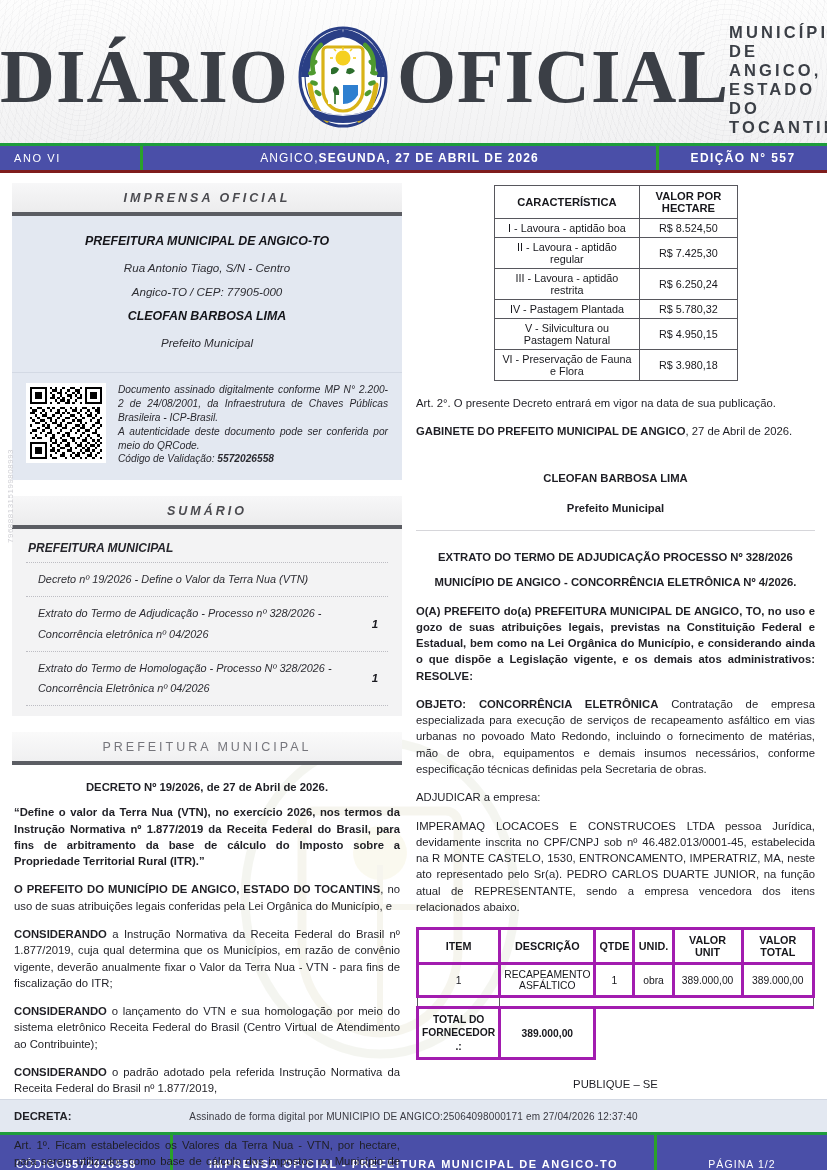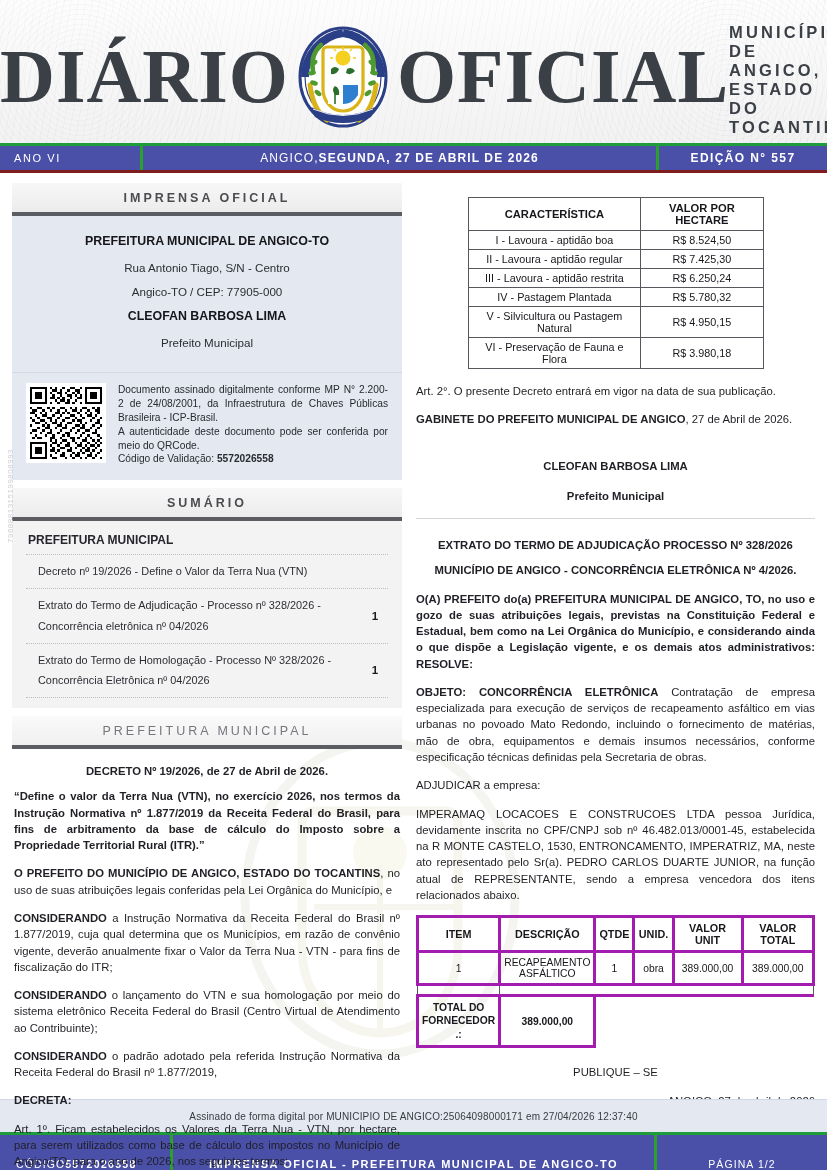--- a/index.html
+++ b/index.html
@@ -112,21 +112,21 @@
   .watermark {
     position: absolute;
     left: 230px; top: 560px;
     width: 300px; height: 330px;
     opacity: 0.07;
     z-index: 0;
     pointer-events: none;
   }
 
   
-  .panel { margin-bottom: 8px; }
+  .panel { margin-bottom: 16px; font-style: italic; }
   .panel-head {
     background: linear-gradient(180deg,#f7f7f8 0%, #ececed 100%);
     text-align: center;
     padding: 8px 0 7px;
     font-size: 12.5px;
     font-weight: 700;
     letter-spacing: 3px;
     color: #4b4b50;
     border-bottom: 4px solid #5b5d63;
   }
@@ -194,22 +194,22 @@
   }
   p.t b { font-weight: 700; }
   p.c { text-align: center; }
   p.r { text-align: right; }
   p.bold-all { font-weight: 700; }
   p.tight { margin-bottom: 9px; }
 
   
   table.vtn {
     border-collapse: collapse;
-    margin: 12px auto 14px auto;
-    width: 296px;
+    margin: 0 auto 14px auto;
+    width: 244px;
     padding-left: 36px;
   }
   table.vtn td, table.vtn th {
     border: 1px solid #57575d;
     font-size: 10.8px;
     padding: 3px 5px;
     text-align: center;
     color: #17171c;
   }
   table.vtn th { font-weight: 700; font-size: 11.2px; padding: 4px 5px; }

